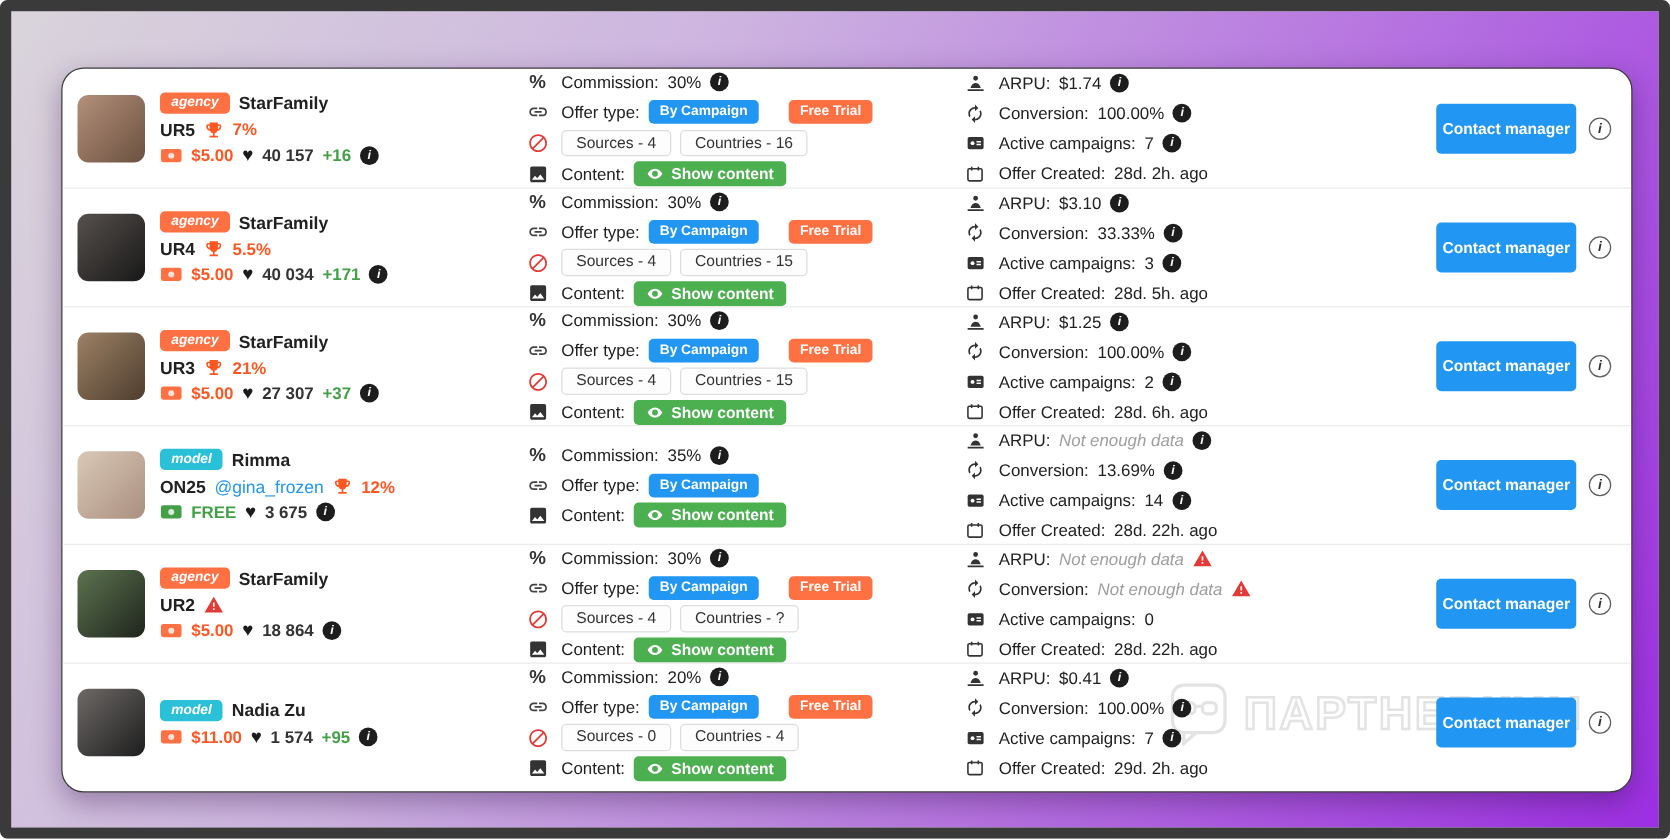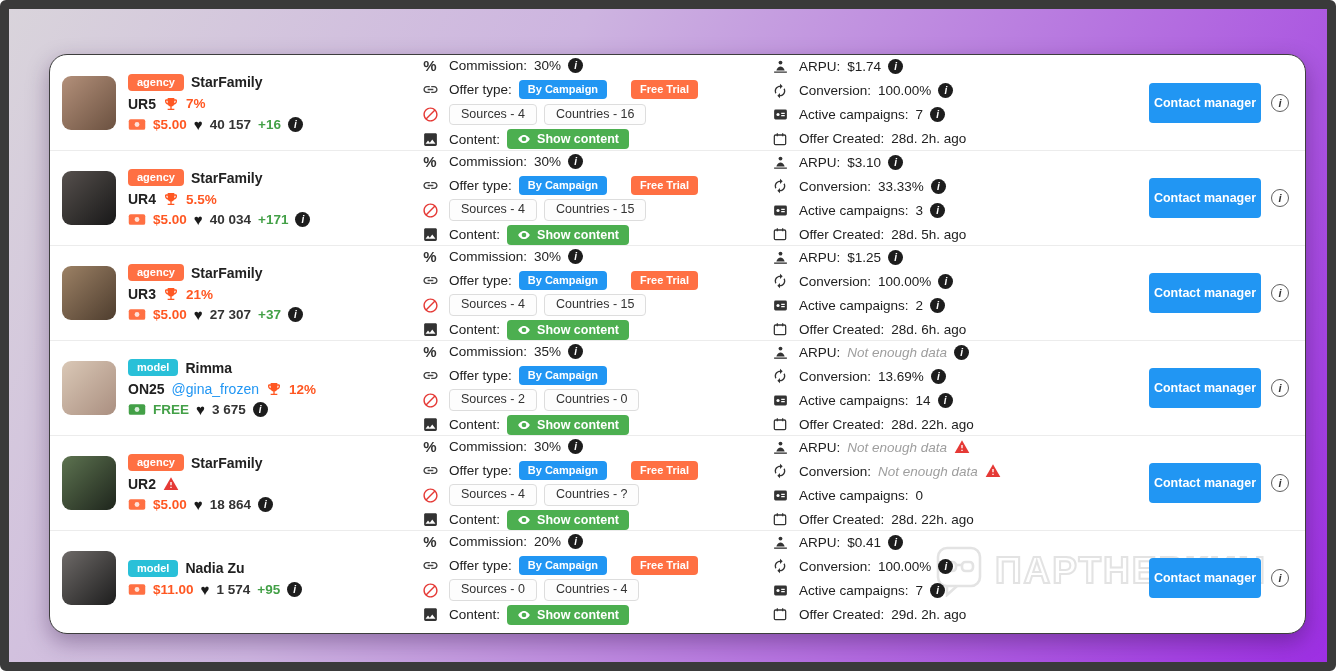--- a/index.html
+++ b/index.html
@@ -13,21 +13,21 @@
           box-shadow:0 8px 22px rgba(40,10,60,.35); }
   .list { position:relative; height:100%; }
   .row { position:relative; z-index:1; display:grid;
          grid-template-columns:66px 290px 350px 368px 1fr;
          align-items:center; min-height:95px; padding:0 14px 0 12px; }
   .row + .row { border-top:1px solid #ececec; }
   .avatar { width:54px; height:54px; border-radius:9px; }
   
   .info-col { display:flex; flex-direction:column; gap:5px; }
   .iline { display:flex; align-items:center; gap:7px; }
-  .type-badge { color:#fff; font-size:11px; font-weight:700; padding:3px 9px; border-radius:4px; line-height:1; }
+  .type-badge { color:#fff; font-size:11px; font-weight:700; padding:3px 9px; border-radius:4px; line-height:1;font-style:italic; }
   .type-badge.agency { background:#ff7043; }
   .type-badge.model { background:#29c0d8; }
   .name { font-size:14px; font-weight:700; color:#212121; }
   .code { font-size:14px; font-weight:700; color:#212121; }
   .handle { font-size:14px; color:#2196f3; text-decoration:none; }
   .trophy-pct { font-size:13.5px; font-weight:600; color:#ff5722; }
   .price { font-size:13.5px; font-weight:600; color:#ff5722; }
   .price.free { color:#43a047; }
   .money { color:#ff7043; display:inline-flex; }
   .money.free { color:#43a047; }
@@ -546,29 +546,20 @@
                 </svg>
         </span>
         <span class="lbl">Offer type:</span>
         <span class="badges">
                 <span class="ot-badge blue">By Campaign</span>
               </span>
       </div>
       <div class="mline">
         <span class="ic">
           <svg width="17" height="17" viewBox="0 0 24 24">
-                  <path fill="#e53935" d="M12 2C6.48 2 2 6.48 2 12s4.48 10 10 10 10-4.48 10-10S17.52 2 12 2zM4 12c0-4.42 3.58-8 8-8 1.85 0 3.55.63 4.9 1.69L5.69 16.9A7.9 7.9 0 0 1 4 12zm8 8c-1.85 0-3.55-.63-4.9-1.69L18.31 7.1A7.9 7.9 0 0 1 20 12c0 4.42-3.58 8-8 8z"></path>
-                </svg>
-        </span>
-        <span class="pill">Sources - 2</span>
-        <span class="pill">Countries - 0</span>
-      </div>
-      <div class="mline">
-        <span class="ic">
-          <svg width="17" height="17" viewBox="0 0 24 24">
                   <path fill="#333" d="M21 19V5c0-1.1-.9-2-2-2H5c-1.1 0-2 .9-2 2v14c0 1.1.9 2 2 2h14c1.1 0 2-.9 2-2zM8.5 13.5l2.5 3.01L14.5 12l4.5 6H5l3.5-4.5z"></path>
                 </svg>
         </span>
         <span class="lbl">Content:</span>
         <button class="show-btn">
           <span>
             <svg width="14" height="14" viewBox="0 0 24 24">
                     <path fill="#fff" d="M12 5C7 5 3 9.5 2 12c1 2.5 5 7 10 7s9-4.5 10-7c-1-2.5-5-7-10-7zm0 11a4 4 0 1 1 0-8 4 4 0 0 1 0 8z"></path>
                     <circle cx="12" cy="12" r="2.1" fill="#4caf50"></circle>
                   </svg>

